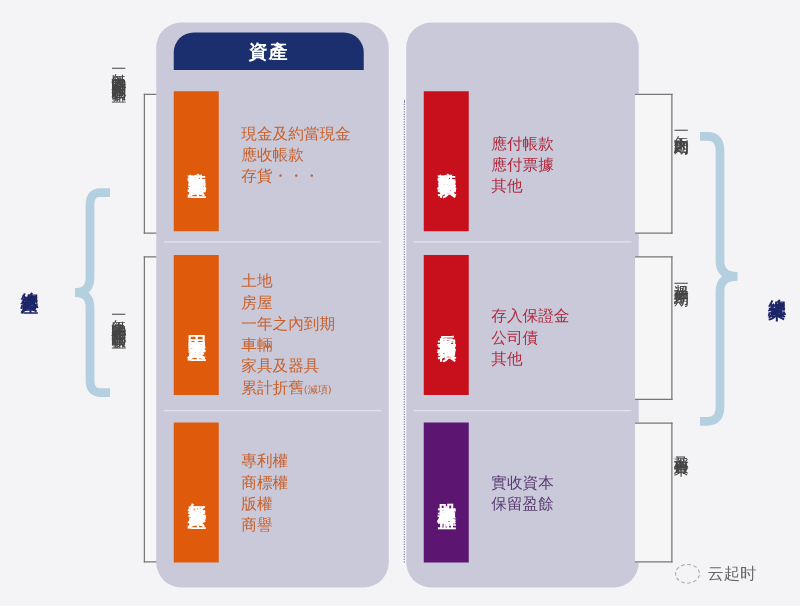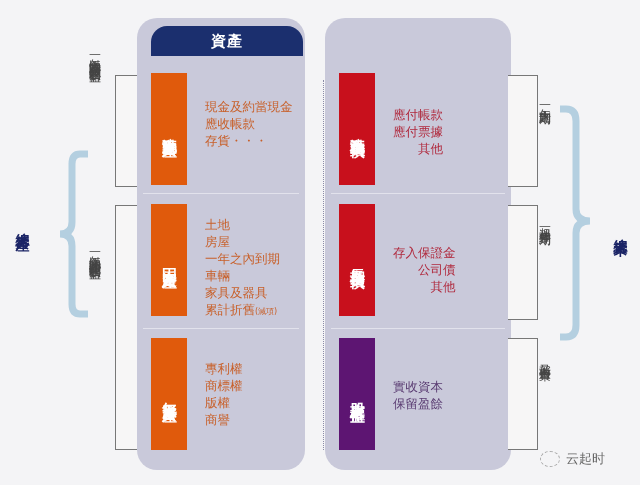--- a/index.html
+++ b/index.html
@@ -4,21 +4,21 @@
 <style>
   * { box-sizing: border-box; margin: 0; padding: 0; }
   html, body { width: 640px; height: 485px; overflow: hidden; background: #f4f4f6; }
   body { position: relative; font-family: "DejaVu Sans", "Liberation Sans", sans-serif; }
 
   .panel {
     position: absolute; top: 18px; height: 452px;
     background: #c9c9da;
     border-radius: 20px;
   }
-  .panel.left { left: 137px; width: 168px; }
+  .panel.left { left: 125px; width: 186px; }
   .panel.right { left: 325px; width: 186px; }
   .divider-v { position: absolute; left: 323px; top: 80px; width: 1px; height: 370px; border-left: 1px dotted #8a8aa6; }
 
   .header {
     position: absolute; top: 8px; left: 14px; width: 152px; height: 30px;
     background: #1b2f6e; color: #fff;
     border-radius: 16px 16px 0 0;
     font-weight: bold; font-size: 15px; letter-spacing: 1px;
     display: flex; align-items: center; justify-content: center;
   }
@@ -30,21 +30,21 @@
     color: #fff; font-weight: bold; font-size: 15px;
     display: flex; align-items: center; justify-content: center;
     writing-mode: vertical-rl; letter-spacing: 2px;
   }
   .cat.orange { background: #e05a0c; }
   .cat.red { background: #c8101c; }
   .cat.purple { background: #5d1572; }
 
   .items { position: absolute; left: 68px; font-size: 12.5px; line-height: 17px; }
   .items.orange { color: #c8602a; }
-  .items.red { color: #b02a3e; text-align: right; }
+  .items.red { color: #b02a3e; }
   .items.purple { color: #5a3c72; }
   .items small { font-size: 8px; }
 
   .box {
     position: absolute; width: 30px; border: 1px solid #777; border-right: none; background: #f7f6f6;
   }
   .box.r { border-right: 1px solid #777; border-left: none; }
 
   .vtext {
     position: absolute; writing-mode: vertical-rl; font-size: 12px; color: #444; letter-spacing: 1px; line-height: 14px;
@@ -116,21 +116,21 @@
   </div>
 
   <div class="cat red" style="top:186px;height:112px;">長期負債</div>
   <div class="items red" style="top:226px;">
     <div>存入保證金</div>
     <div>公司債</div>
     <div>其他</div>
   </div>
 
   <div class="cat purple" style="top:320px;height:112px;">股東權益</div>
-  <div class="items purple" style="top:360px;">
+  <div class="items purple" style="top:360px;font-family:Liberation Serif, serif;">
     <div>實收資本</div>
     <div>保留盈餘</div>
   </div>
 </div>
 
 <div class="box r" style="left:508px;top:75px;height:112px;"></div>
 <div class="box r" style="left:508px;top:205px;height:115px;"></div>
 <div class="box r" style="left:508px;top:338px;height:112px;"></div>
 <div class="vtext" style="left:538px;top:98px;">一年之內到期</div>
 <div class="vtext" style="left:538px;top:218px;">超過一年才到期</div>

